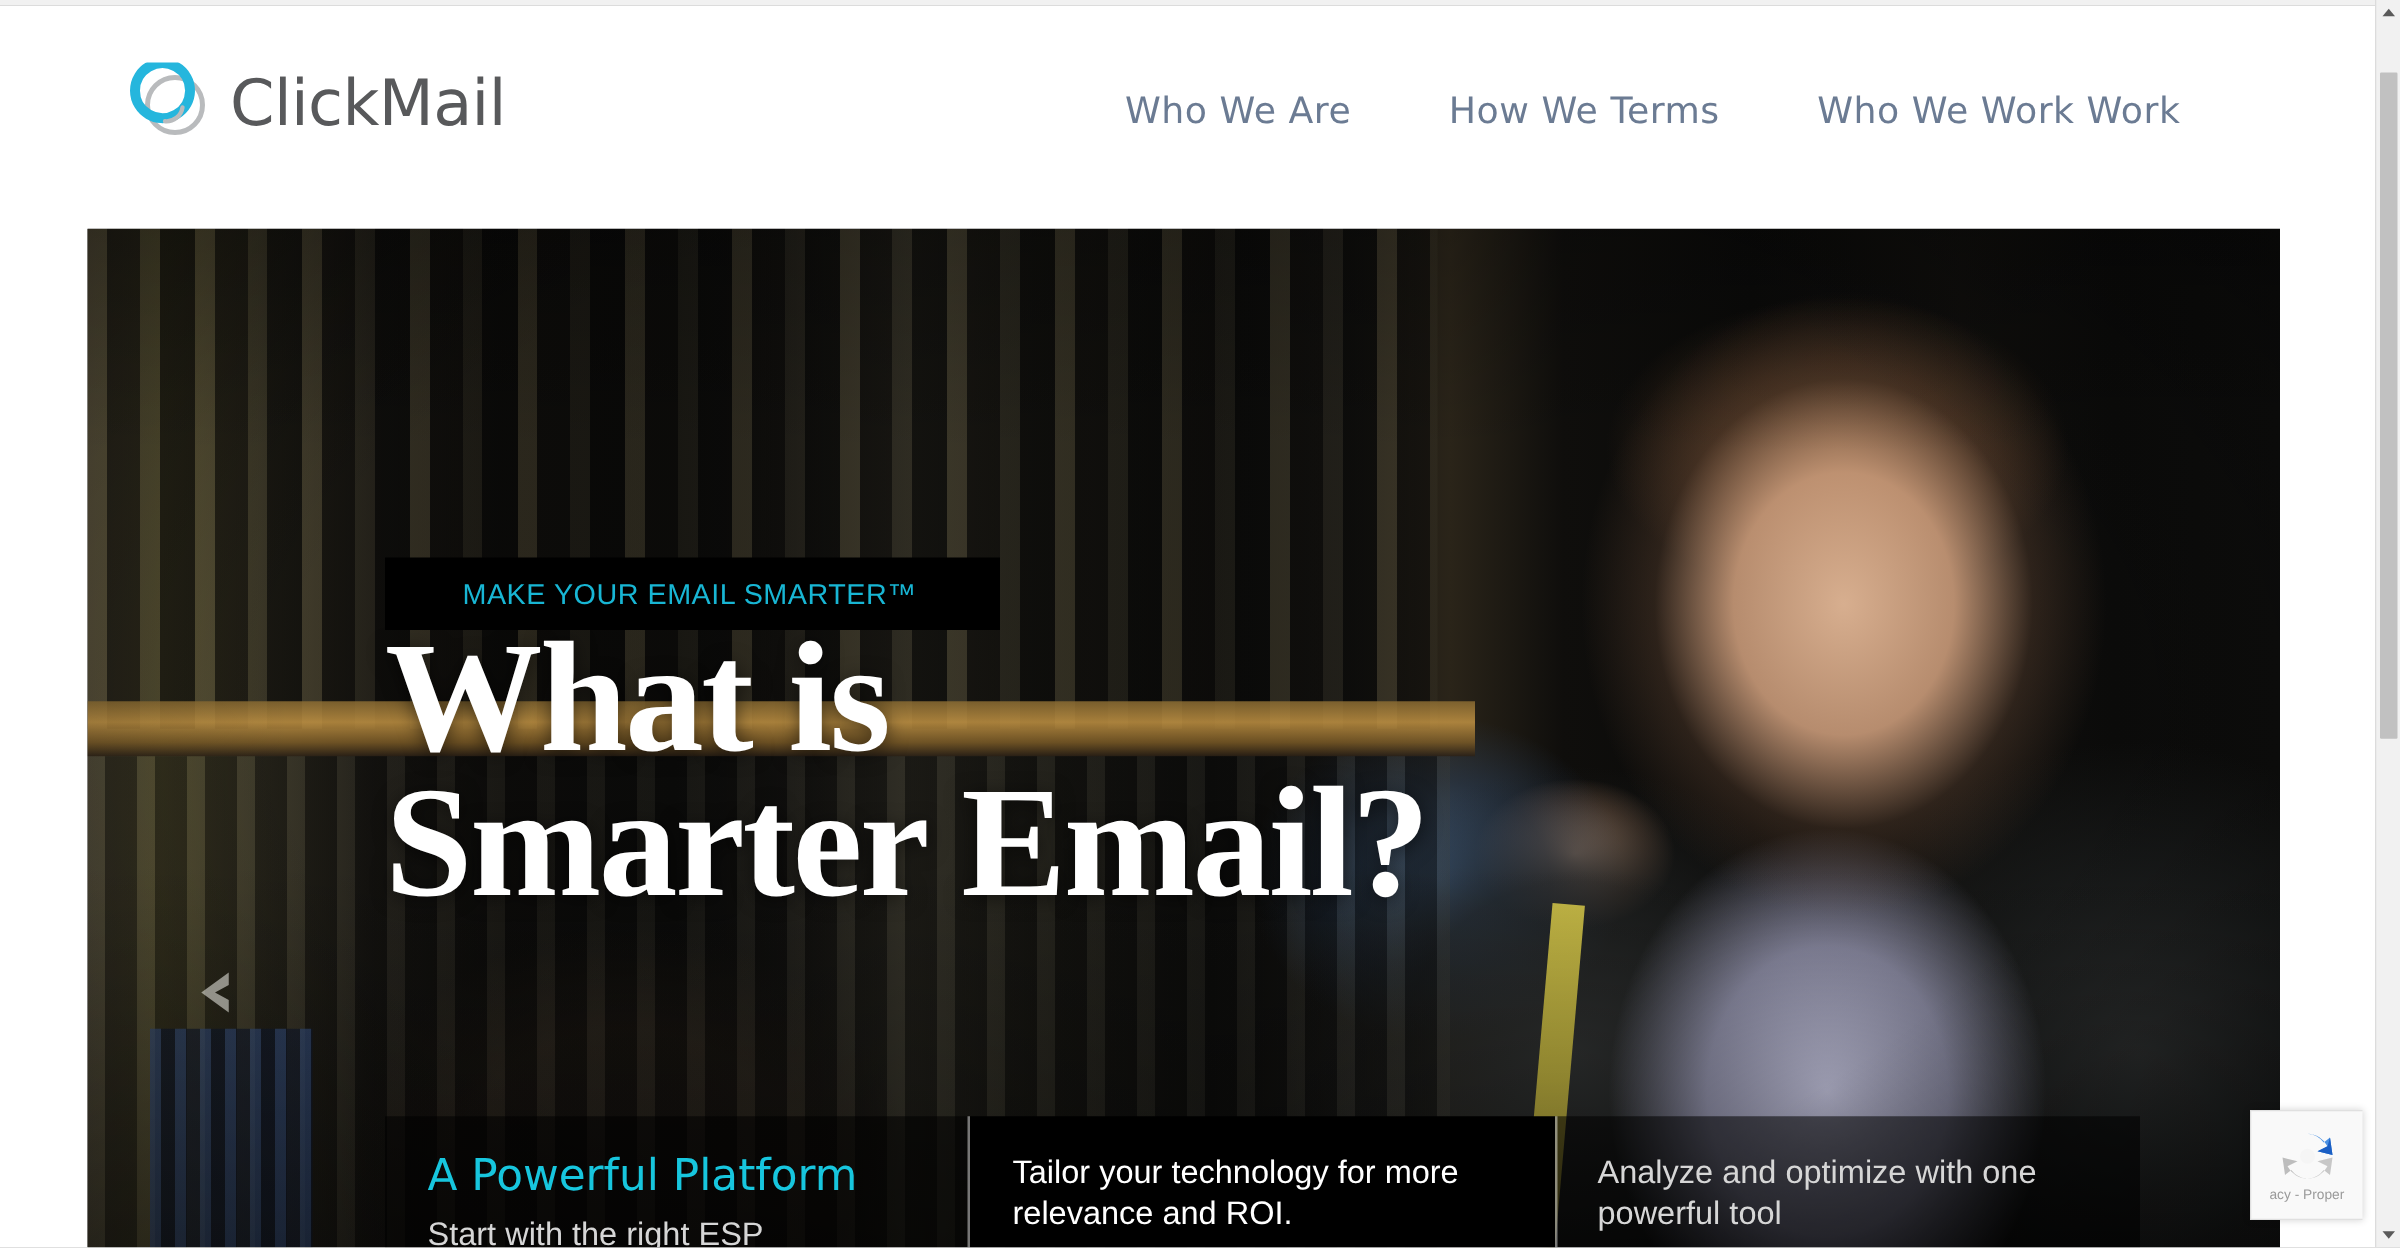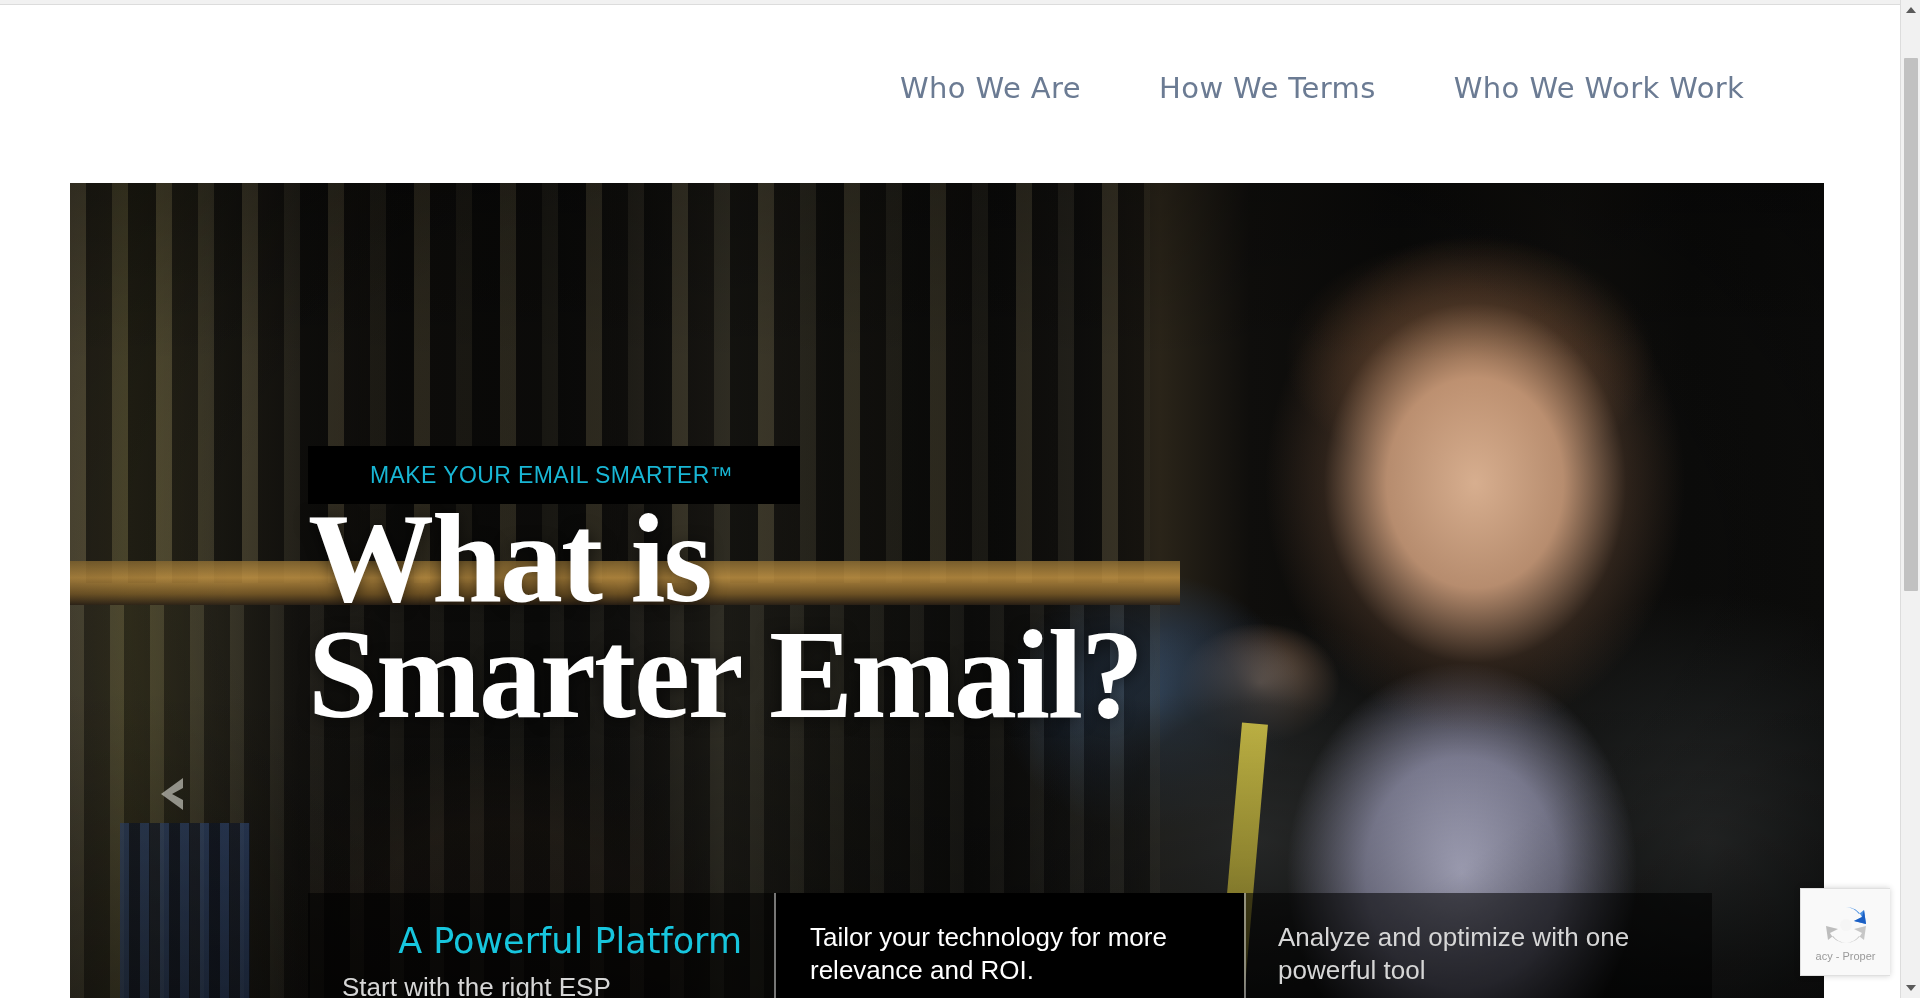--- a/index.html
+++ b/index.html
@@ -289,21 +289,20 @@
     background: rgba(255,255,255,0.45);
   }
 
   .feature-title {
     font-size: 35px;
     color: #17c6de;
     font-family: "DejaVu Sans", sans-serif;
     line-height: 1.15;
     margin-bottom: 10px;
     white-space: nowrap;
-    text-align: right;
   }
   .feature-col.active .feature-title { color: #0fc9e0; }
 
   .feature-desc {
     font-size: 26px;
     color: #d6d6d6;
     line-height: 1.28;
     font-family: "Liberation Sans", sans-serif;
   }
   .feature-col.active .feature-desc { color: #ffffff; }
@@ -382,20 +381,30 @@
 <body>
 
 <div class="viewport">
 
   <div class="chrome-top"></div>
 
   <div class="page">
 
     <header class="site-header">
 
+      <a class="logo-wrap">
+        <span class="logo-mark">
+          <svg width="66" height="66" viewBox="0 0 66 66">
+            <circle cx="36" cy="34" r="22" fill="none" stroke="#b9bbbd" stroke-width="4"></circle>
+            <path d="M48 22 A 22 22 0 1 0 48 23" fill="none" stroke="#25b6dd" stroke-width="8" stroke-linecap="round"></path>
+            <path d="M42 36 A 13 13 0 0 1 28 47" fill="none" stroke="#b9bbbd" stroke-width="3.5" stroke-linecap="round"></path>
+          </svg>
+        </span>
+        <span class="logo-text">ClickMail</span>
+      </a>
 
       <nav class="main-nav">
         <a class="nav-link">Who We Are</a>
         <a class="nav-link">How We Terms</a>
         <a class="nav-link">Who We Work Work</a>
       </nav>
 
     </header>
 
     <section class="hero">

